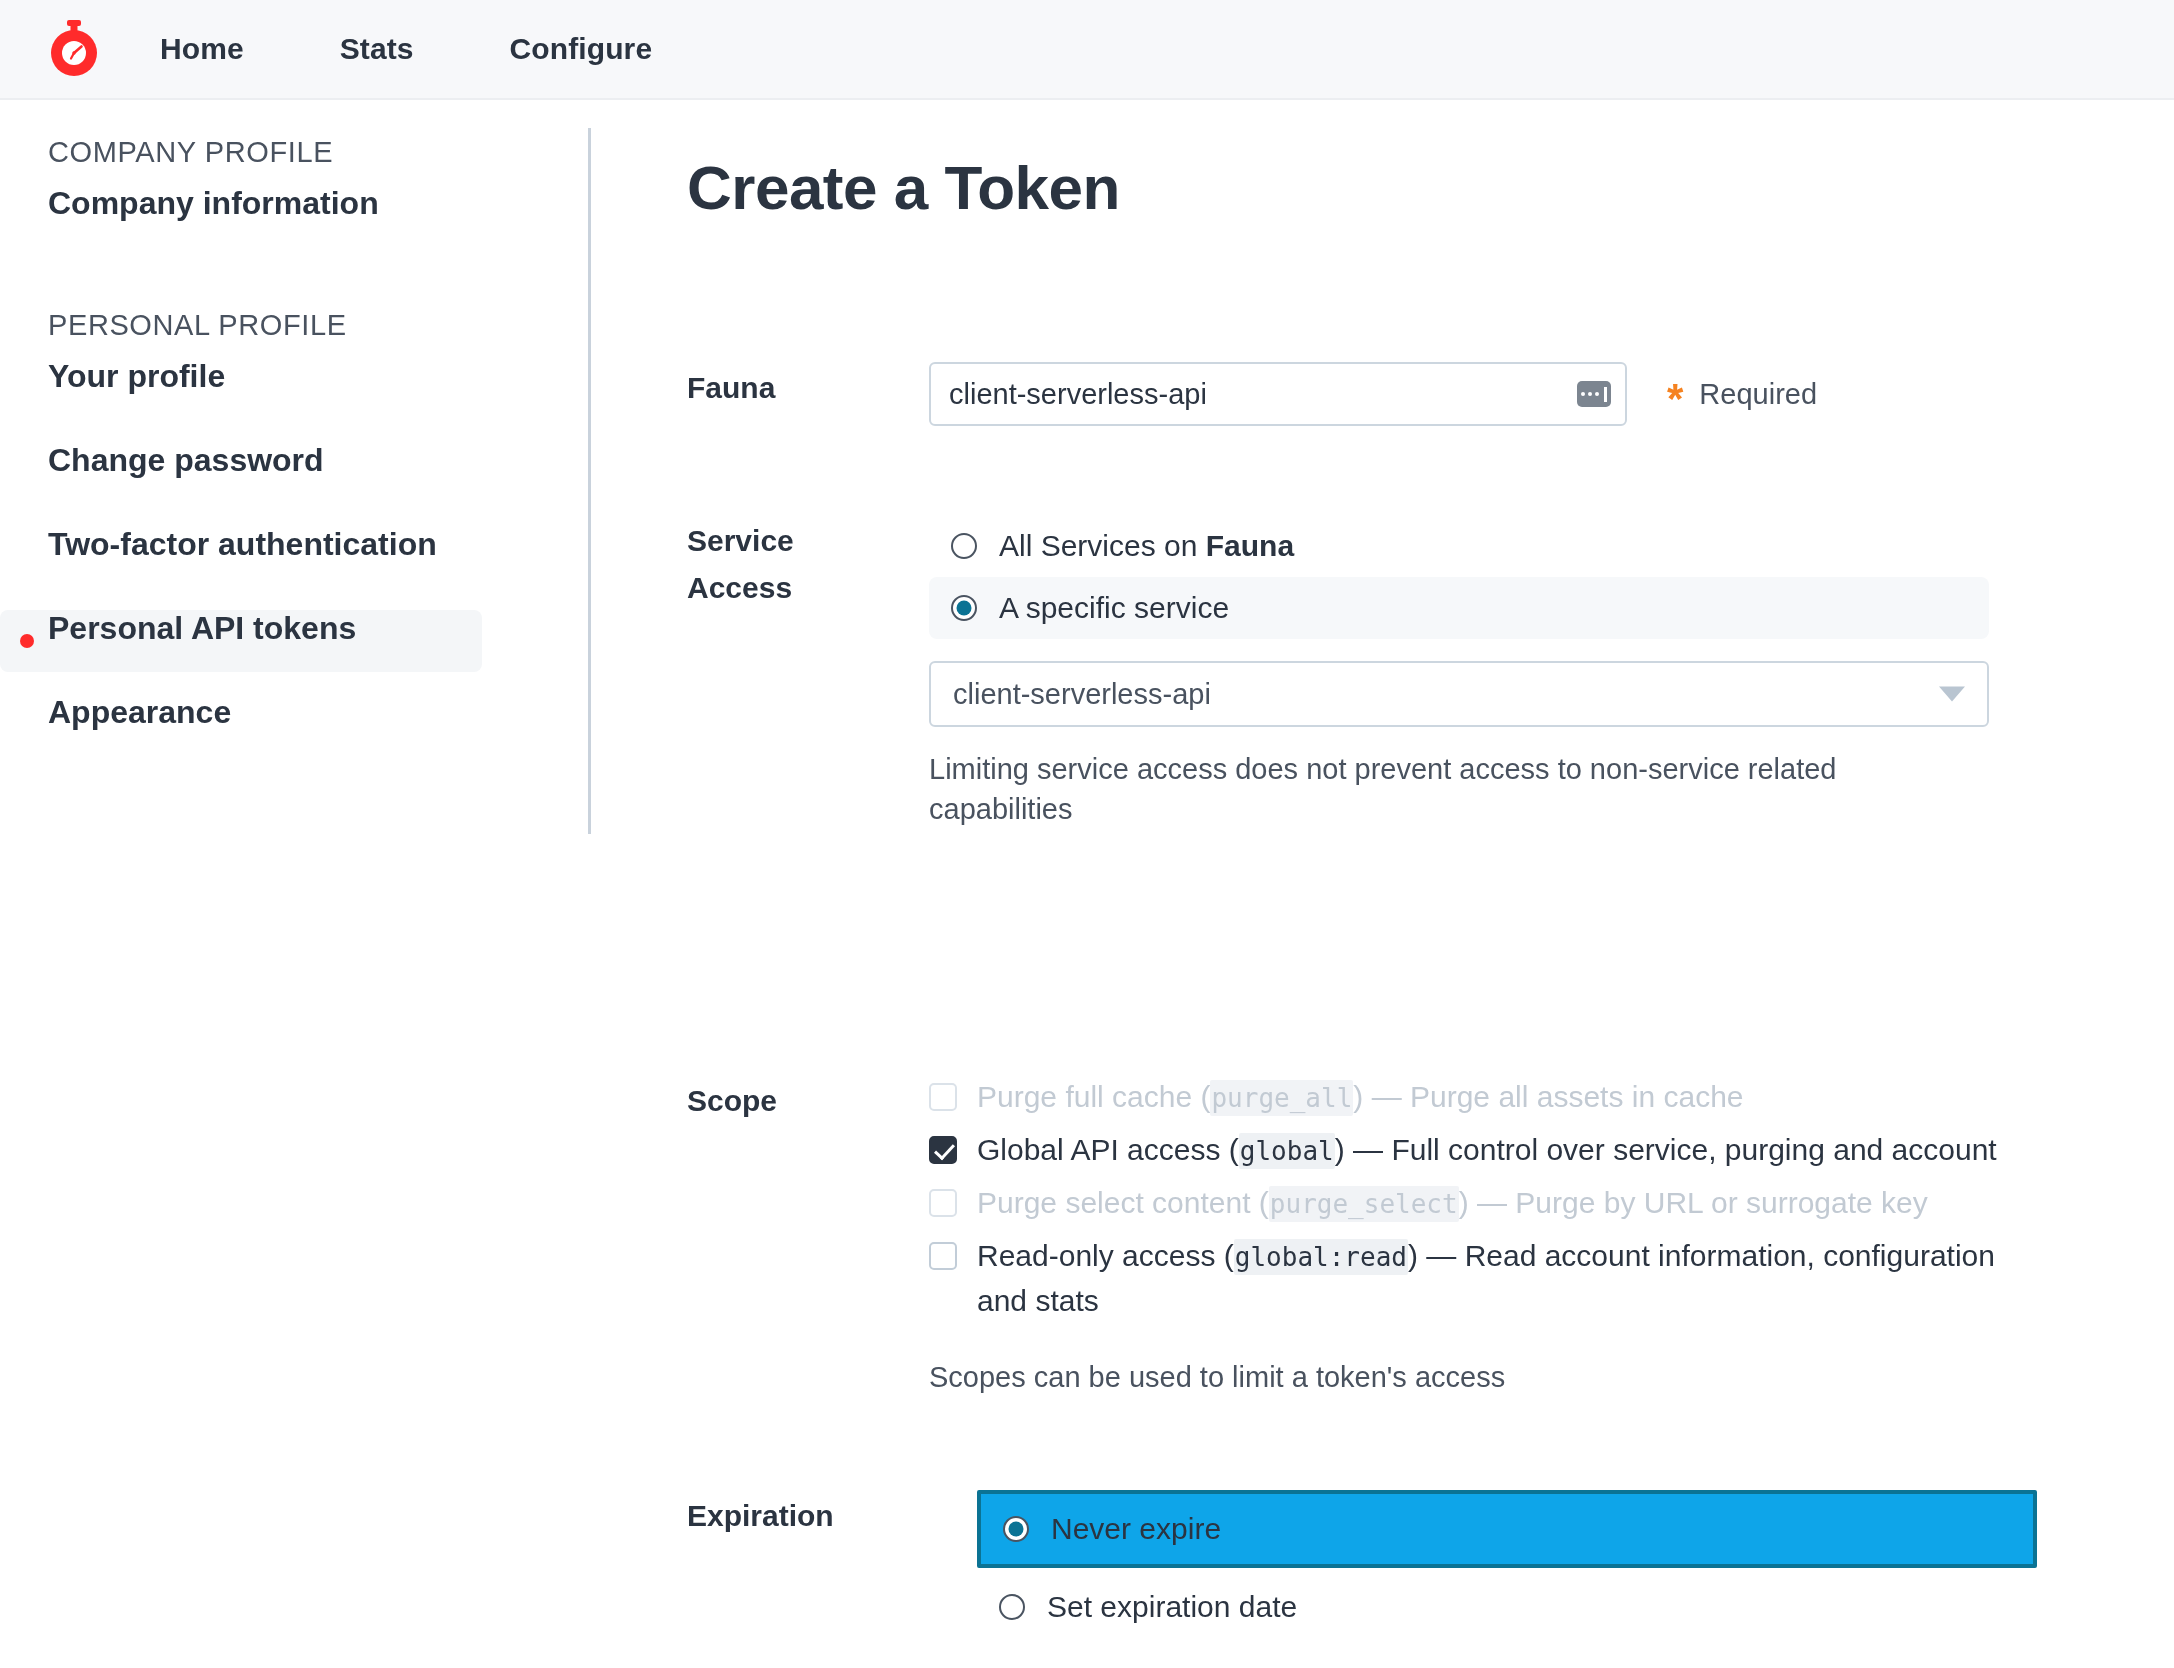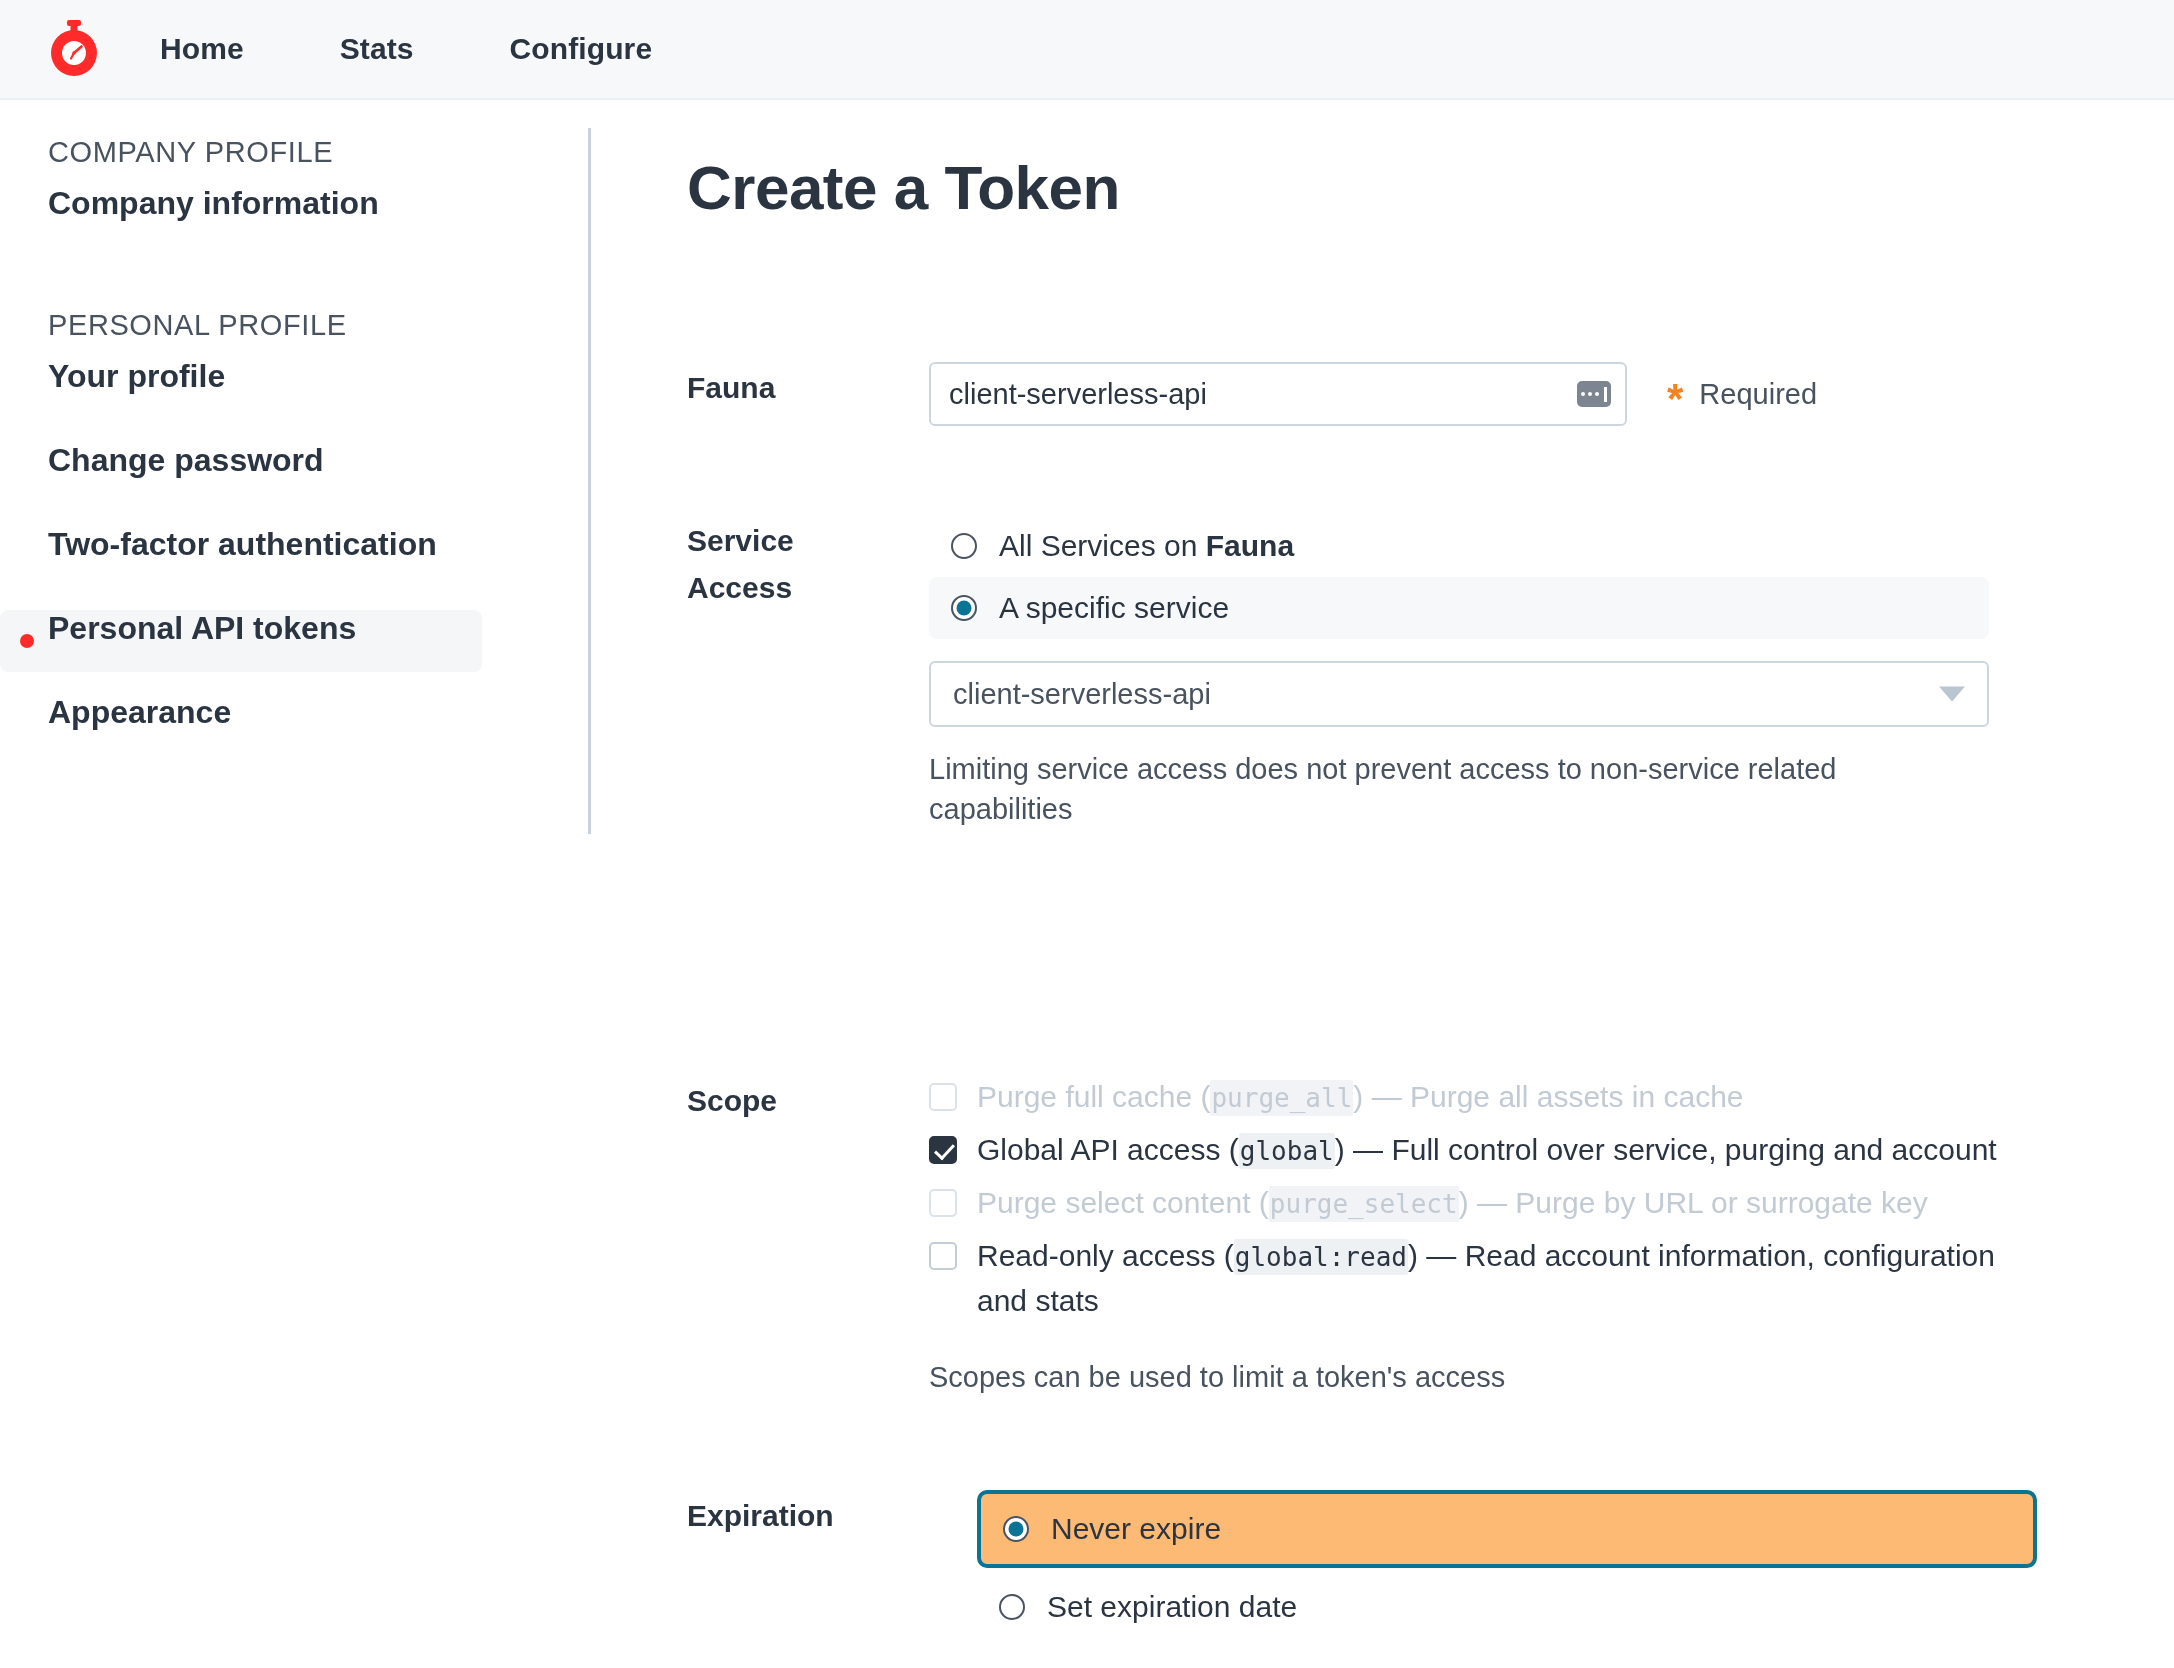--- a/index.html
+++ b/index.html
@@ -289,22 +289,22 @@
   .scope-note {
     margin-top: 38px;
     font-size: 29px;
     color: #49525f;
   }
 
   
   .focus-box {
     width: 1060px;
     border: 4px solid #0b7394;
-    border-radius: 10px;
-    background: #fdba74;
+    border-radius: 2px;
+    background: #0ea5e9;
     padding: 0;
   }
   .focus-box .choice-row { width: 100%; height: 70px; background: transparent; }
 </style>
 </head>
 <body>
 
 <div class="topnav">
   <div class="logo-wrap">
     <svg width="52" height="58" viewBox="0 0 52 58" aria-hidden="true">

